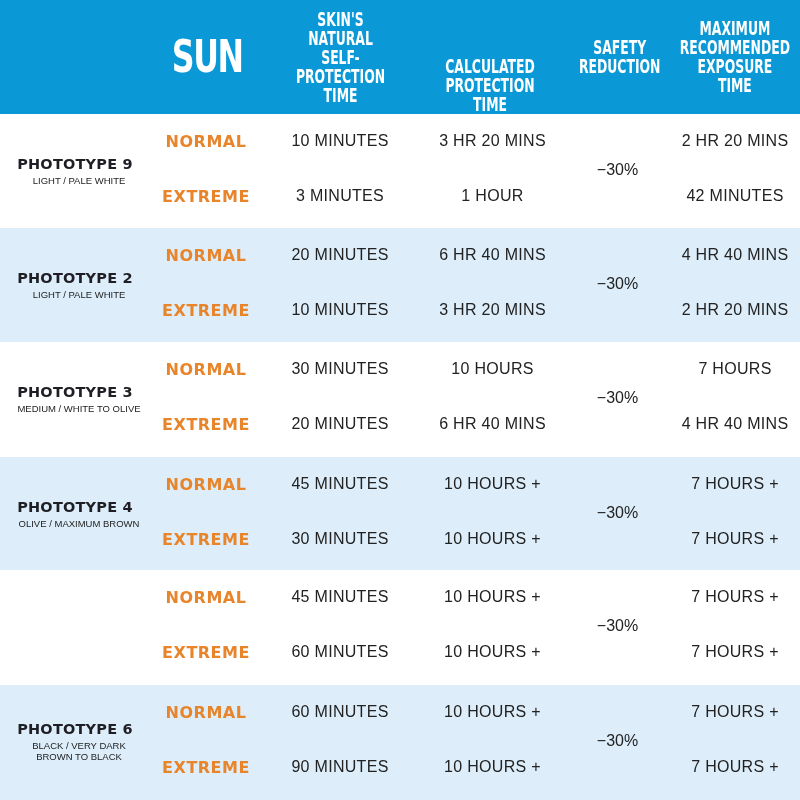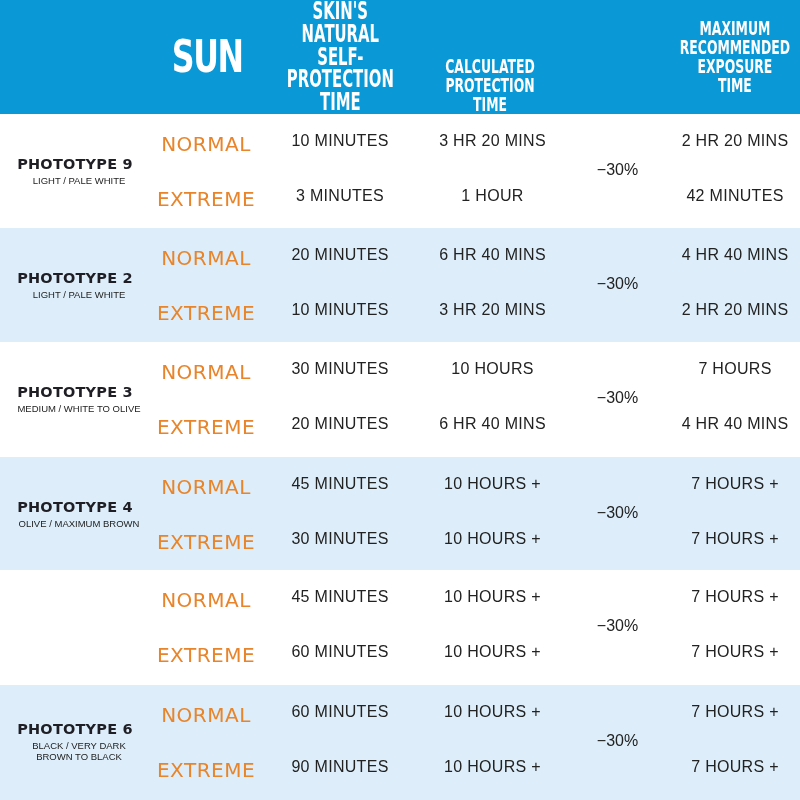--- a/index.html
+++ b/index.html
@@ -12,41 +12,41 @@
   .hcell {
     position: absolute; top: 0; height: 114px;
     display: flex; align-items: center; justify-content: center; text-align: center;
     font-family: "DejaVu Sans", sans-serif; font-weight: bold;
     text-transform: uppercase; line-height: 0.95;
     transform-origin: center;
   }
   .hcell span { display: block; white-space: pre-line; }
   .h-sun { left: 160px; width: 95px; font-size: 44px; letter-spacing: -2px; }
   .h-sun span { transform: scaleX(0.72); }
-  .h-skin { left: 268px; width: 145px; font-size: 24px; }
+  .h-skin { left: 268px; width: 145px; font-size: 20px; }
   .h-skin span, .h-calc span, .h-safety span, .h-max span { transform: scaleX(0.62); }
   .h-calc { left: 410px; width: 160px; font-size: 20px; align-items: flex-end; }
   .h-safety { left: 570px; width: 100px; font-size: 20px; }
   .h-max { left: 660px; width: 150px; font-size: 20px; }
 
   .row {
     position: absolute; left: 0; width: 800px; height: 114px;
   }
   .row.alt { background: #ddeefa; }
   .row.plain { background: #ffffff; }
   .ptype {
     position: absolute; left: 0; top: 0; width: 150px; height: 114px;
     display: flex; flex-direction: column; align-items: center; justify-content: center;
     text-align: center;
   }
   .ptype-name { font-family: "DejaVu Sans", sans-serif; font-weight: bold; font-size: 14.5px; color: #1e1e24; letter-spacing: 0.2px; }
   .ptype-sub { font-size: 9.5px; color: #222; margin-top: 4px; line-height: 1.15; white-space: pre-line; margin-left: 8px; }
   .cond {
     position: absolute; width: 120px; left: 146px; text-align: center;
-    font-family: "DejaVu Sans", sans-serif; font-weight: normal; font-size: 20px; color: #e8842a; letter-spacing: 0.5px;
+    font-family: "DejaVu Sans", sans-serif; font-weight: bold; font-size: 16px; color: #e8842a; letter-spacing: 0.5px;
   }
   .val {
     position: absolute; text-align: center; font-size: 16px; color: #222; letter-spacing: 0.3px;
     white-space: nowrap;
   }
   .c-skin { left: 265px; width: 150px; }
   .c-calc { left: 415px; width: 155px; }
   .c-max { left: 660px; width: 150px; }
   .top { top: 18px; }
   .bot { top: 73px; }
@@ -63,20 +63,24 @@
       <span>SUN</span>
     </div>
   <div class="hcell h-skin">
       <span>SKIN'S NATURAL
 SELF-PROTECTION
 TIME</span>
     </div>
   <div class="hcell h-calc">
       <span>CALCULATED
 PROTECTION TIME</span>
+    </div>
+  <div class="hcell h-safety">
+      <span>SAFETY
+REDUCTION</span>
     </div>
   <div class="hcell h-max">
       <span>MAXIMUM
 RECOMMENDED
 EXPOSURE TIME</span>
     </div>
 </div>
 
 <div id="rows">
     <div class="row plain" style="top: 114px;">

